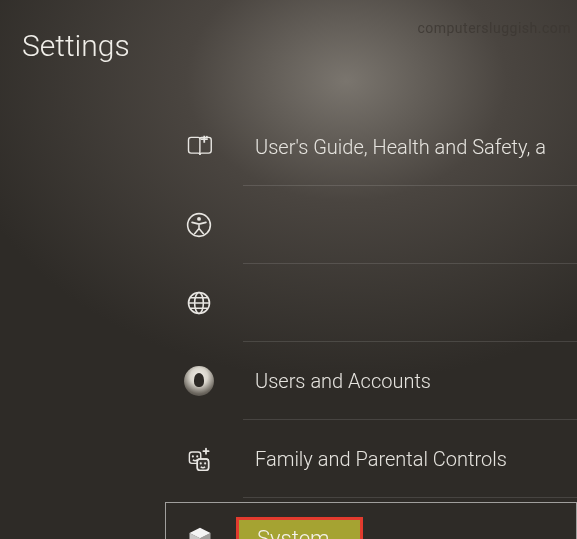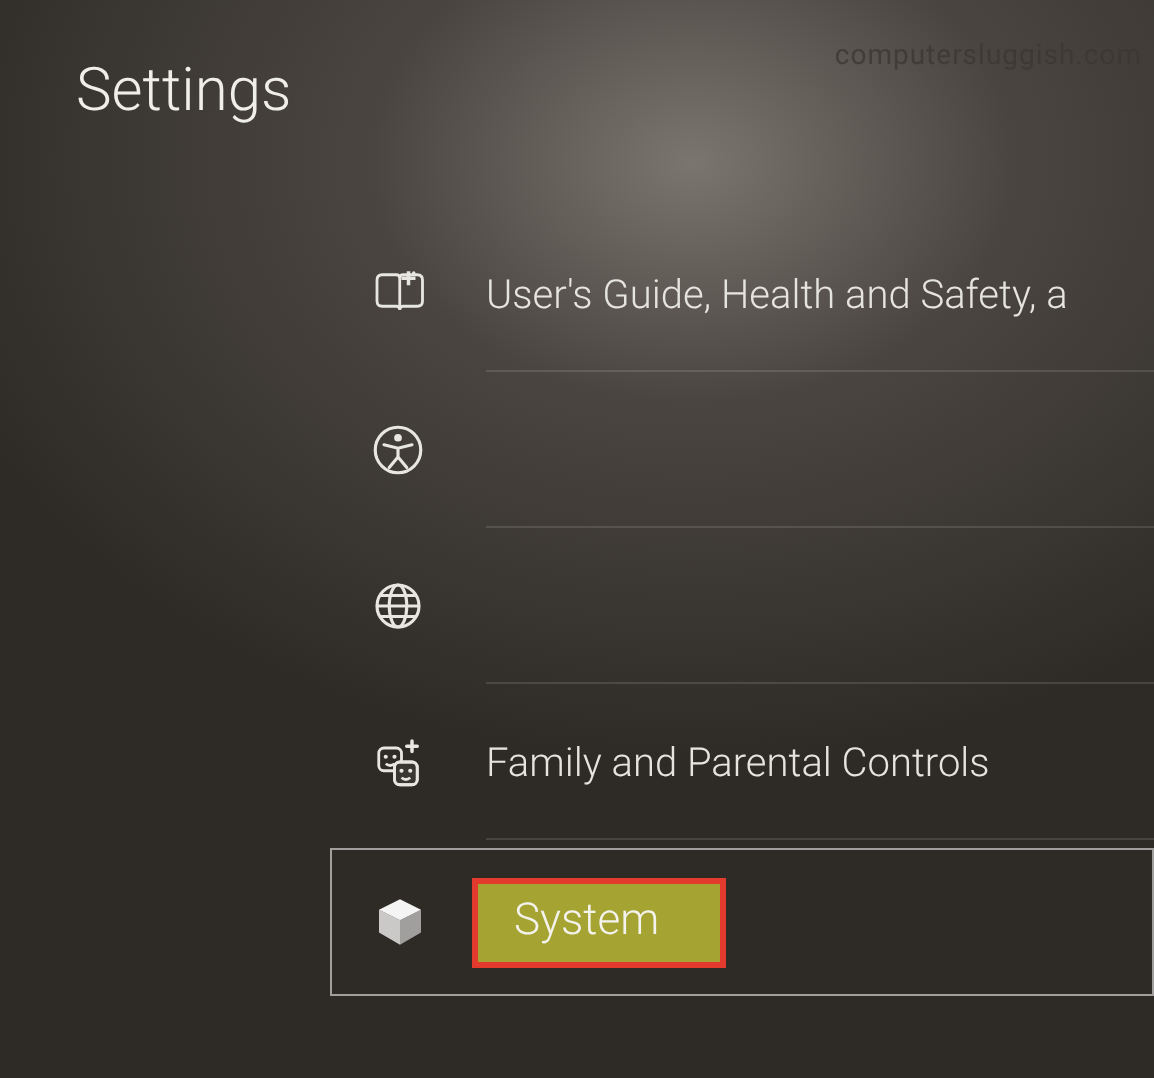--- a/index.html
+++ b/index.html
@@ -17,21 +17,21 @@
     position: absolute;
     top: 20px;
     right: 6px;
     font-size: 14px;
     color: rgba(60,55,50,0.8);
     letter-spacing: 0.5px;
   }
   .title {
     position: absolute;
     top: 28px;
-    left: 38px;
+    left: 22px;
     font-size: 30px;
     font-weight: 300;
     color: #f0eee9;
   }
   .list {
     position: absolute;
     left: 183px;
     top: 108px;
     right: 0;
     display: flex;
@@ -57,21 +57,21 @@
     display: flex;
     align-items: center;
     justify-content: center;
     flex: 0 0 32px;
     color: #e8e6e2;
   }
   .icon-slot svg { width: 28px; height: 28px; }
   .label {
     font-size: 20px;
     font-weight: 300;
-    margin-left: 28px;
+    margin-left: 40px;
     white-space: nowrap;
     color: #e6e4df;
   }
   .selected-wrap {
     border: 1px solid rgba(255,255,255,0.55);
     display: flex;
     align-items: center;
     height: 72px;
     padding-left: 18px;
     margin-left: -18px;
@@ -144,20 +144,27 @@
     <span class="icon-slot">
       <svg viewBox="0 0 32 32" fill="none" stroke="currentColor" stroke-width="1.8">
         <circle cx="16" cy="16" r="12"></circle>
         <ellipse cx="16" cy="16" rx="5" ry="12"></ellipse>
         <path d="M4 16 L28 16 M6 10 L26 10 M6 22 L26 22"></path>
       </svg>
     </span>
     <div class="divider"></div>
   </div>
 
+  <div class="row">
+    <span class="icon-slot">
+      <div class="avatar"></div>
+    </span>
+    <span class="label">Users and Accounts</span>
+    <div class="divider"></div>
+  </div>
 
   <div class="row">
     <span class="icon-slot">
       <svg viewBox="0 0 32 32" fill="none" stroke="currentColor" stroke-width="1.6">
         <rect x="5" y="8" width="13" height="13" rx="3"></rect>
         <circle cx="9" cy="13" r="1.2" fill="currentColor" stroke="none"></circle>
         <circle cx="14" cy="13" r="1.2" fill="currentColor" stroke="none"></circle>
         <path d="M9 17 Q11.5 19 14 17"></path>
         <rect x="14" y="16" width="13" height="13" rx="3" fill="#3a3733"></rect>
         <rect x="14" y="16" width="13" height="13" rx="3"></rect>

